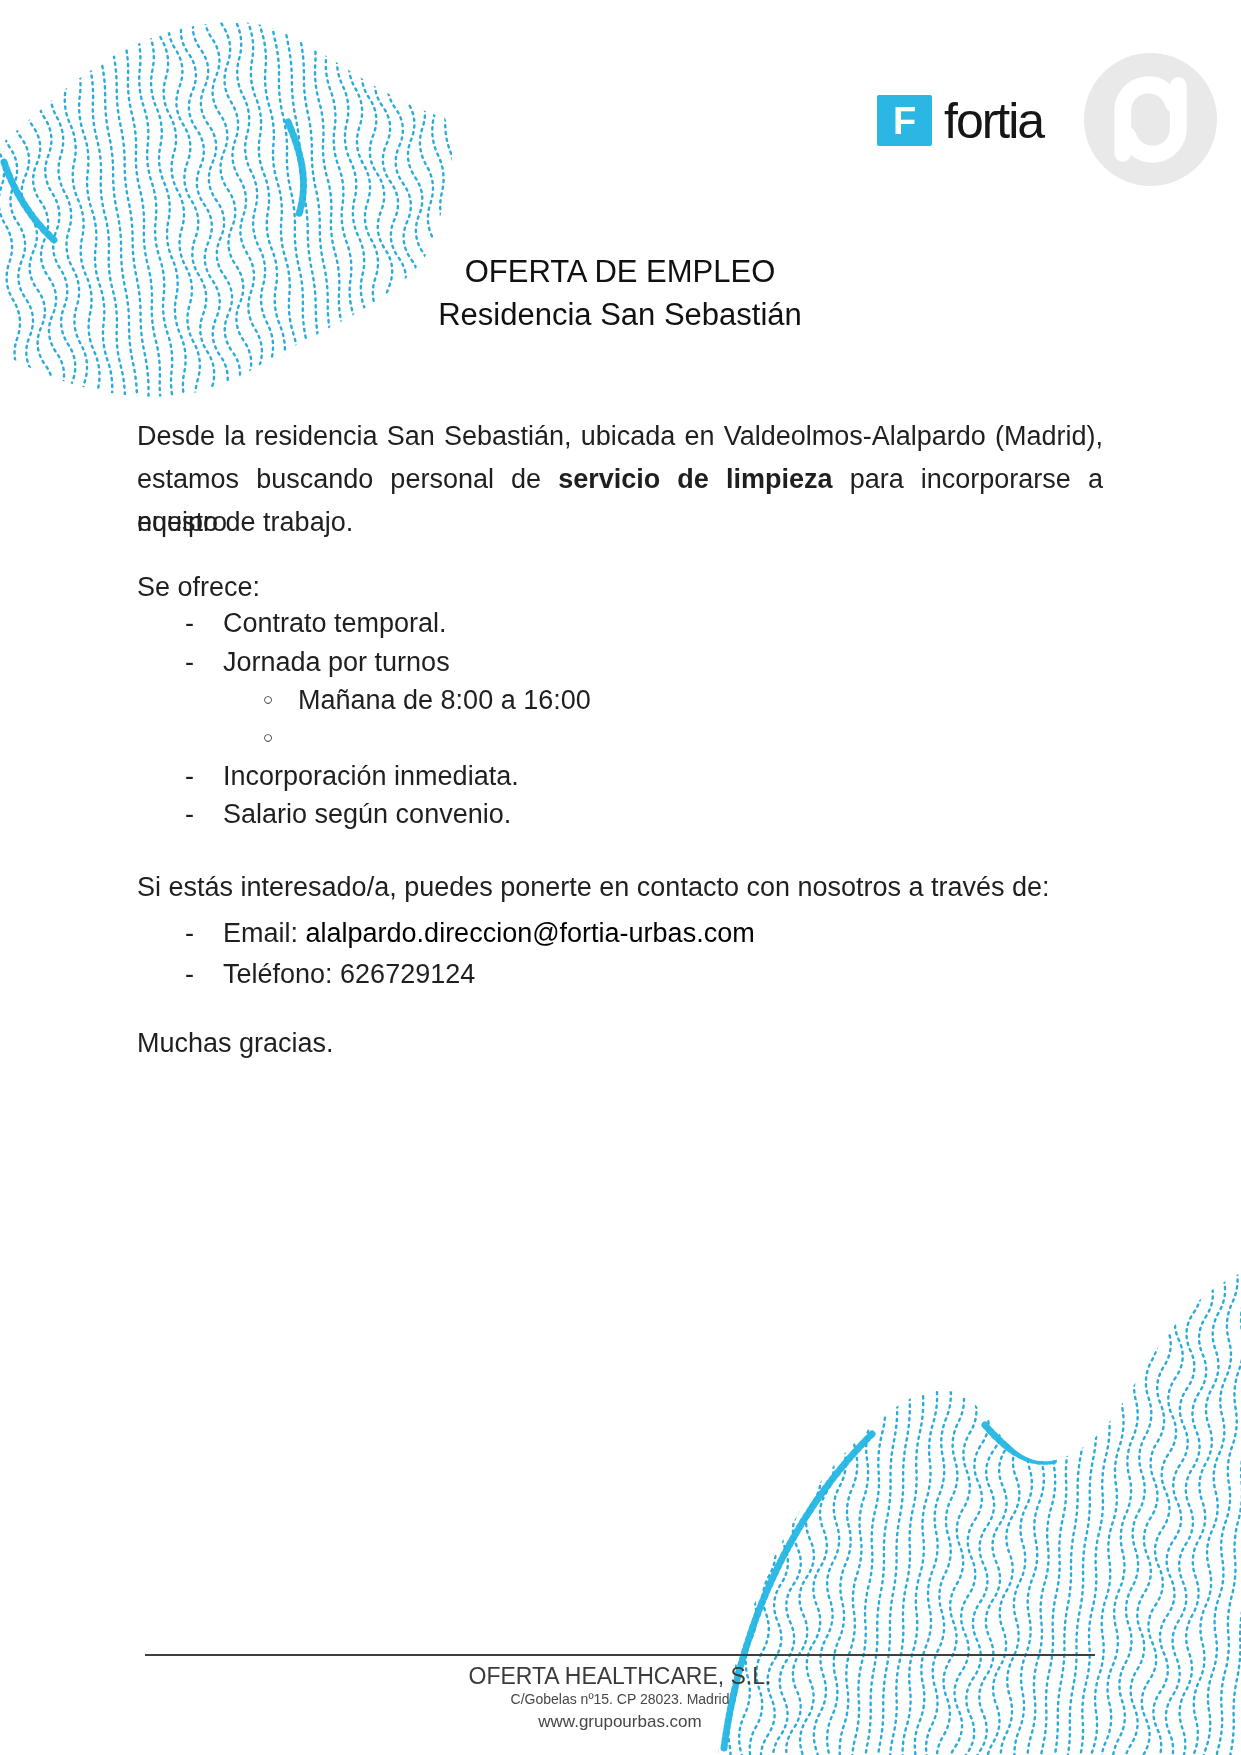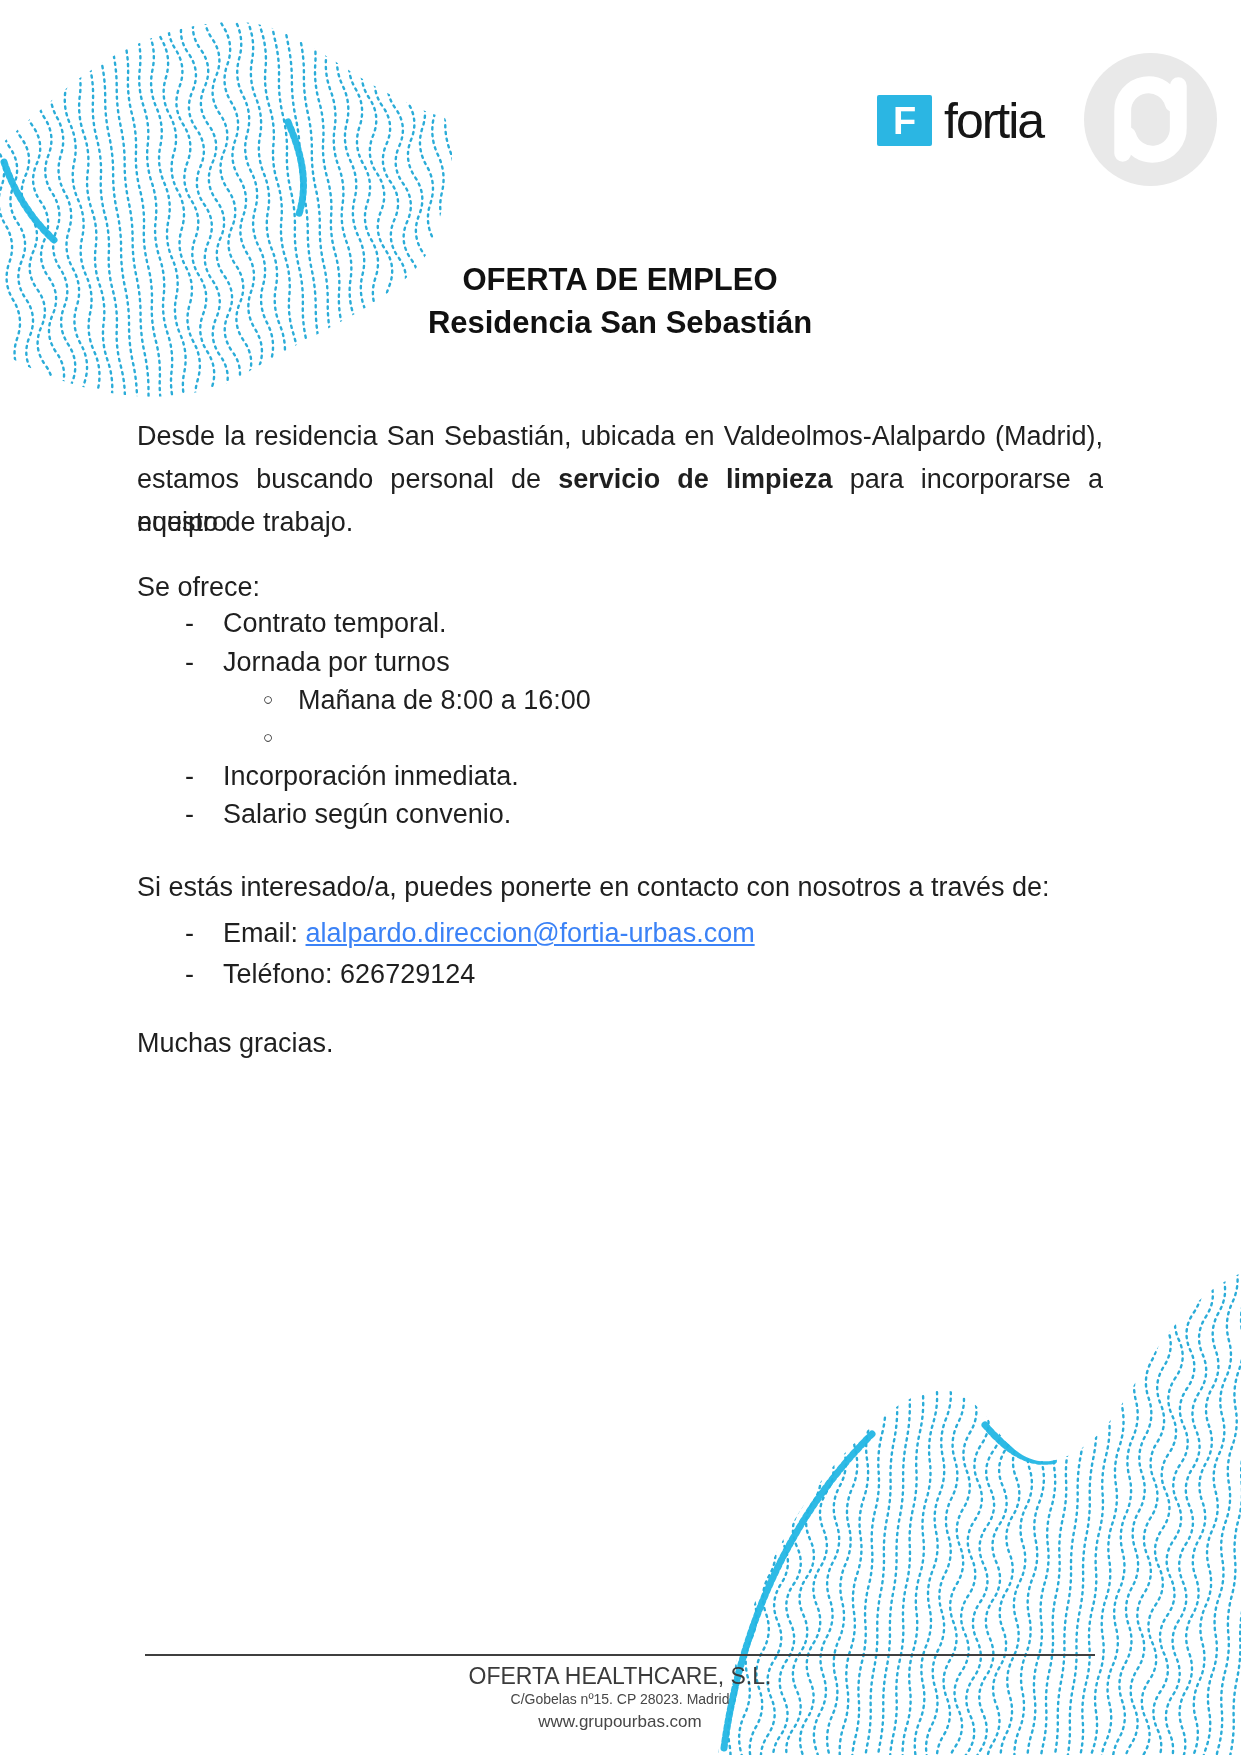--- a/index.html
+++ b/index.html
@@ -26,26 +26,26 @@
   }
   .logo-square span{color:#fff;font-size:38px;font-weight:bold;line-height:1;}
   .logo-wordmark{
     position:absolute;left:944px;top:92px;
     font-size:50px;font-weight:normal;letter-spacing:-2px;color:#161616;
   }
   .logo-circle{position:absolute;left:1083px;top:52px;}
 
   
   .tl{position:absolute;left:137px;width:966px;line-height:43px;font-size:27px;}
-  .title-line{font-size:31px;font-weight:bold;text-align:center;line-height:40px;color:#111;margin-top:8px;}
+  .title-line{font-size:31px;font-weight:normal;text-align:center;line-height:40px;color:#111;}
   .just{text-align:justify;text-align-last:justify;}
   .li{line-height:38px;display:flex;}
   .li .b1{display:inline-block;margin-left:48px;width:38px;flex:none;}
   .li .b2{display:inline-block;margin-left:126px;width:35px;flex:none;font-size:17px;}
-  a.link{color:#3b82f6;text-decoration:underline;cursor:pointer;}
+  a.link{color:#000000;cursor:pointer;}
   .bold{font-weight:bold;}
 
   
   .footer-sep{position:absolute;left:145px;top:1654px;width:950px;height:2px;background:#3f3f3f;}
   .f-company{position:absolute;left:137px;top:1663px;width:966px;text-align:center;font-size:23px;color:#3b3b3b;}
   .f-address{position:absolute;left:137px;top:1691px;width:966px;text-align:center;font-size:14px;color:#474747;}
   .f-web{position:absolute;left:137px;top:1712px;width:966px;text-align:center;font-size:17px;color:#474747;}
 </style>
 </head>
 <body>

